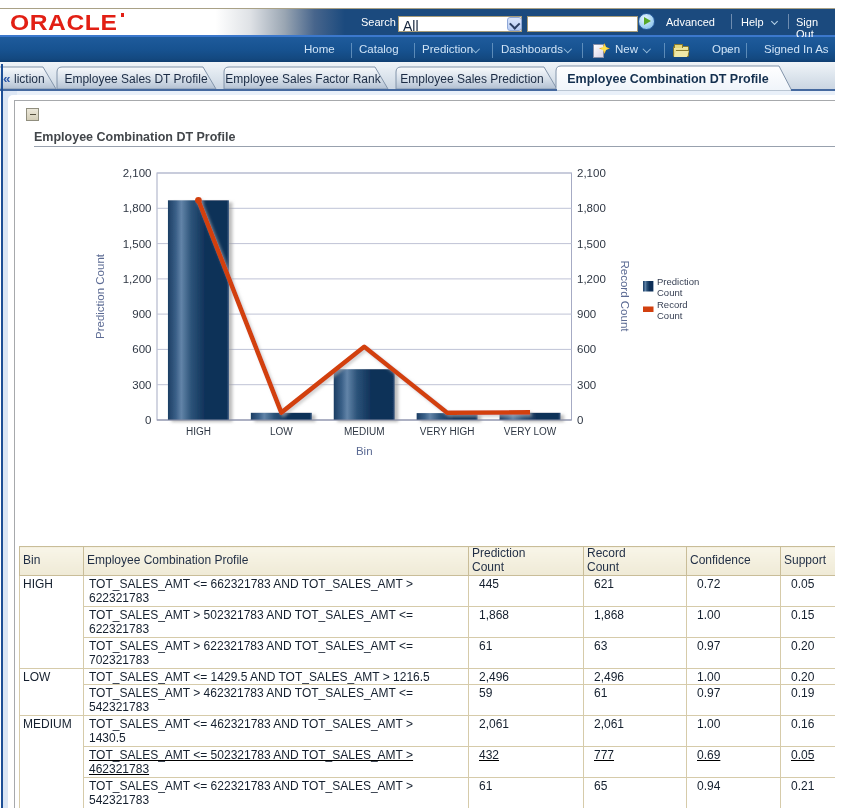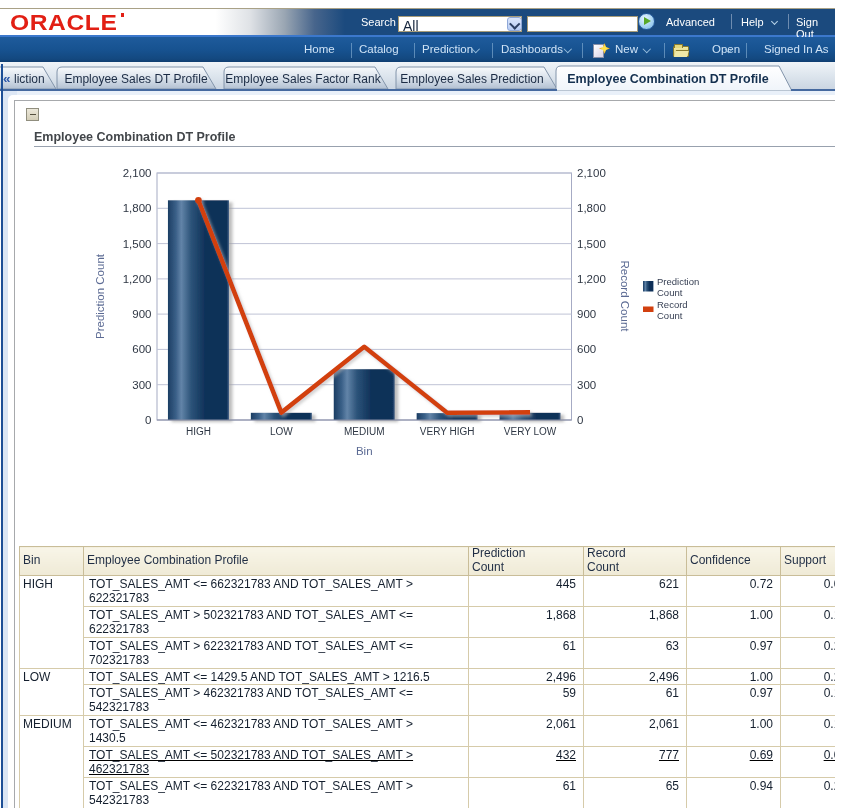--- a/index.html
+++ b/index.html
@@ -73,21 +73,21 @@
 #headrule{left:34px;top:138px;width:822px;height:1.2px;background:#98a1ae;}
 #chart{left:90px;top:150px;width:650px;height:315px;}
 
 #tablewrap{left:19px;top:538px;width:836px;height:263px;overflow:hidden;}
 #dtable{border-collapse:collapse;table-layout:fixed;width:835px;position:static;}
 #dtable *{position:static;box-sizing:border-box;}
 #dtable th,#dtable td{border:1px solid #d6cbaa;font-weight:normal;vertical-align:top;overflow:hidden;}
 #dtable{border:1px solid #b3a780;}
 #dtable th{background:linear-gradient(180deg,#f8f5e8,#efead6);border-color:#c9bd98;color:#1f2d44;font-size:12px;text-align:left;padding:0 3px;line-height:13.8px;vertical-align:middle;}
 #dtable td{font-size:12px;color:#141f2e;line-height:14.2px;padding:1px 4px 0 5px;}
-#dtable td.num{text-align:right;padding-right:7px;padding-left:10px;}
+#dtable td.num{padding-right:7px;padding-left:10px;}
 #dtable td.bin{padding-left:3px;}
 </style>
 </head>
 <body>
 <div id="page">
   <div id="topbar"></div>
   <div id="blueline"></div>
   <div id="ologo">ORACLE</div>
     <div id="otick"></div>
   <div class="wtxt" id="searchlbl">Search</div>

